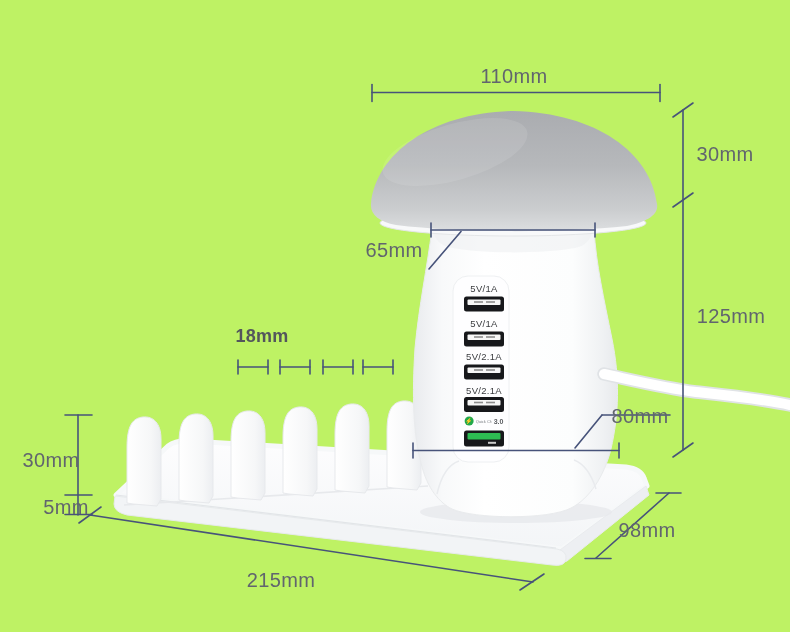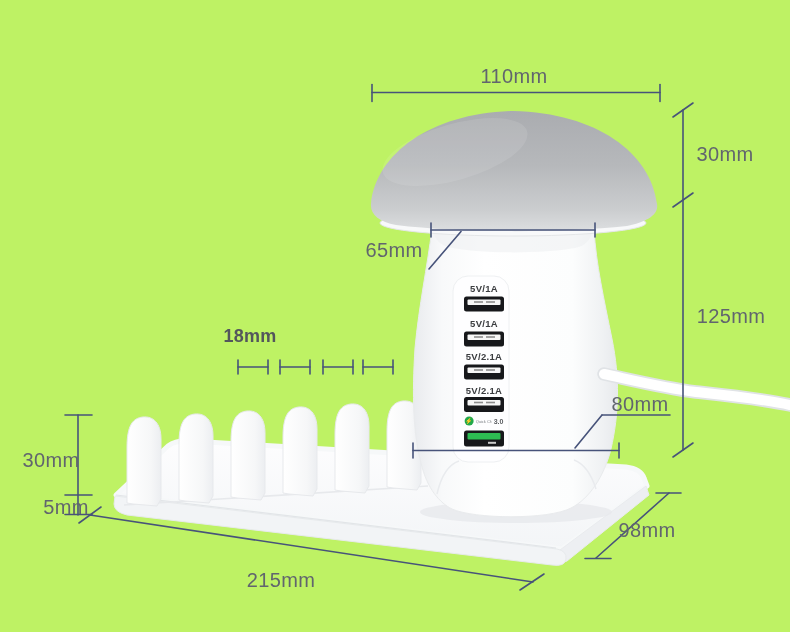--- a/index.html
+++ b/index.html
@@ -9,21 +9,21 @@
   }
   .stage svg{position:absolute;left:0;top:0;}
   .dim{
     position:absolute;transform:translate(-50%,-50%);
     font-family:"Liberation Sans",sans-serif;font-size:20px;color:#61656e;
     white-space:nowrap;letter-spacing:.4px;
   }
   .dim.bold{font-weight:700;font-size:18px;color:#53565c;letter-spacing:.2px;}
   .port-label{
     position:absolute;transform:translate(-50%,-50%);
-    font-family:"Liberation Sans",sans-serif;font-weight:700;font-size:9.5px;
+    font-family:"Liberation Sans",sans-serif;font-weight:400;font-size:9.5px;
     color:#3b3d40;letter-spacing:.3px;white-space:nowrap;text-align:right;
   }
   .qc-badge{
     position:absolute;left:484px;top:421px;transform:translate(-50%,-50%);
     display:inline-flex;align-items:center;gap:2px;white-space:nowrap;
   }
   .qc-circle{
     width:9px;height:9px;border-radius:50%;background:#23a94a;color:#fff;
     font-size:6px;line-height:9px;text-align:center;display:inline-block;
   }
@@ -202,22 +202,22 @@
         <line x1="585" y1="558.5" x2="611" y2="558.5"></line>
         <line x1="656" y1="493" x2="681" y2="493"></line>
       </g>
     </g>
   </svg>
 
   <span class="dim" style="left:514px;top:76px">110mm</span>
   <span class="dim" style="left:725px;top:154px">30mm</span>
   <span class="dim" style="left:731px;top:316px">125mm</span>
   <span class="dim" style="left:394px;top:250px">65mm</span>
-  <span class="dim bold" style="left:250px;top:336px">18mm</span>
-  <span class="dim" style="left:640px;top:404px">80mm</span>
+  <span class="dim bold" style="left:262px;top:336px">18mm</span>
+  <span class="dim" style="left:640px;top:416px">80mm</span>
   <span class="dim" style="left:51px;top:460px">30mm</span>
   <span class="dim" style="left:66px;top:507px">5mm</span>
   <span class="dim" style="left:281px;top:580px">215mm</span>
   <span class="dim" style="left:647px;top:530px">98mm</span>
 
   <span class="port-label" style="left:484px;top:288px">5V/1A</span>
   <span class="port-label" style="left:484px;top:322.5px">5V/1A</span>
   <span class="port-label" style="left:484px;top:356px">5V/2.1A</span>
   <span class="port-label" style="left:484px;top:389.5px">5V/2.1A</span>
 

